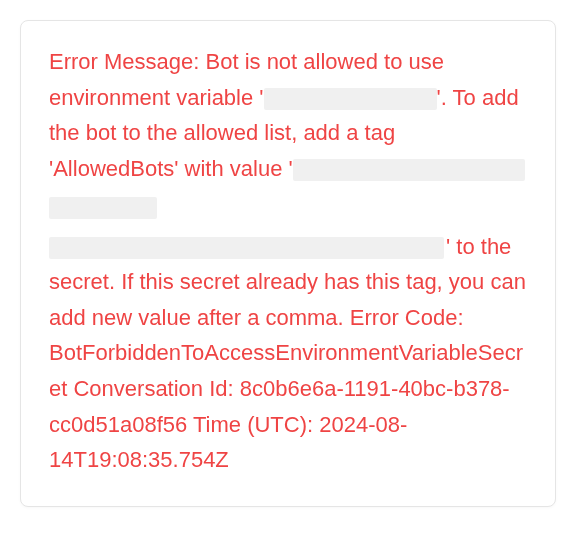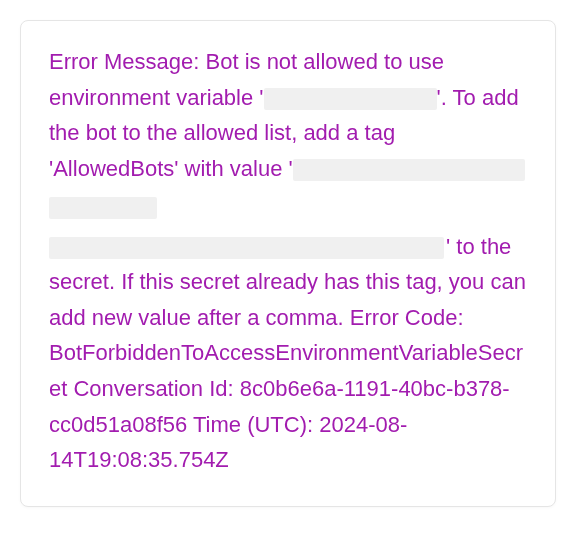--- a/index.html
+++ b/index.html
@@ -19,21 +19,21 @@
       width: 536px;
       background: #ffffff;
       border: 1px solid #e5e5e5;
       border-radius: 8px;
       padding: 23px 28px 28px 28px;
       box-shadow: 0 1px 3px rgba(0,0,0,0.03);
     }
     .error-text {
       font-size: 22px;
       line-height: 1.62;
-      color: #a21caf;
+      color: #ef4444;
       font-weight: 400;
       word-wrap: break-word;
       overflow-wrap: break-word;
     }
     .redacted {
       display: inline-block;
       background: #f0f0f0;
       vertical-align: middle;
       height: 22px;
       border-radius: 2px;

